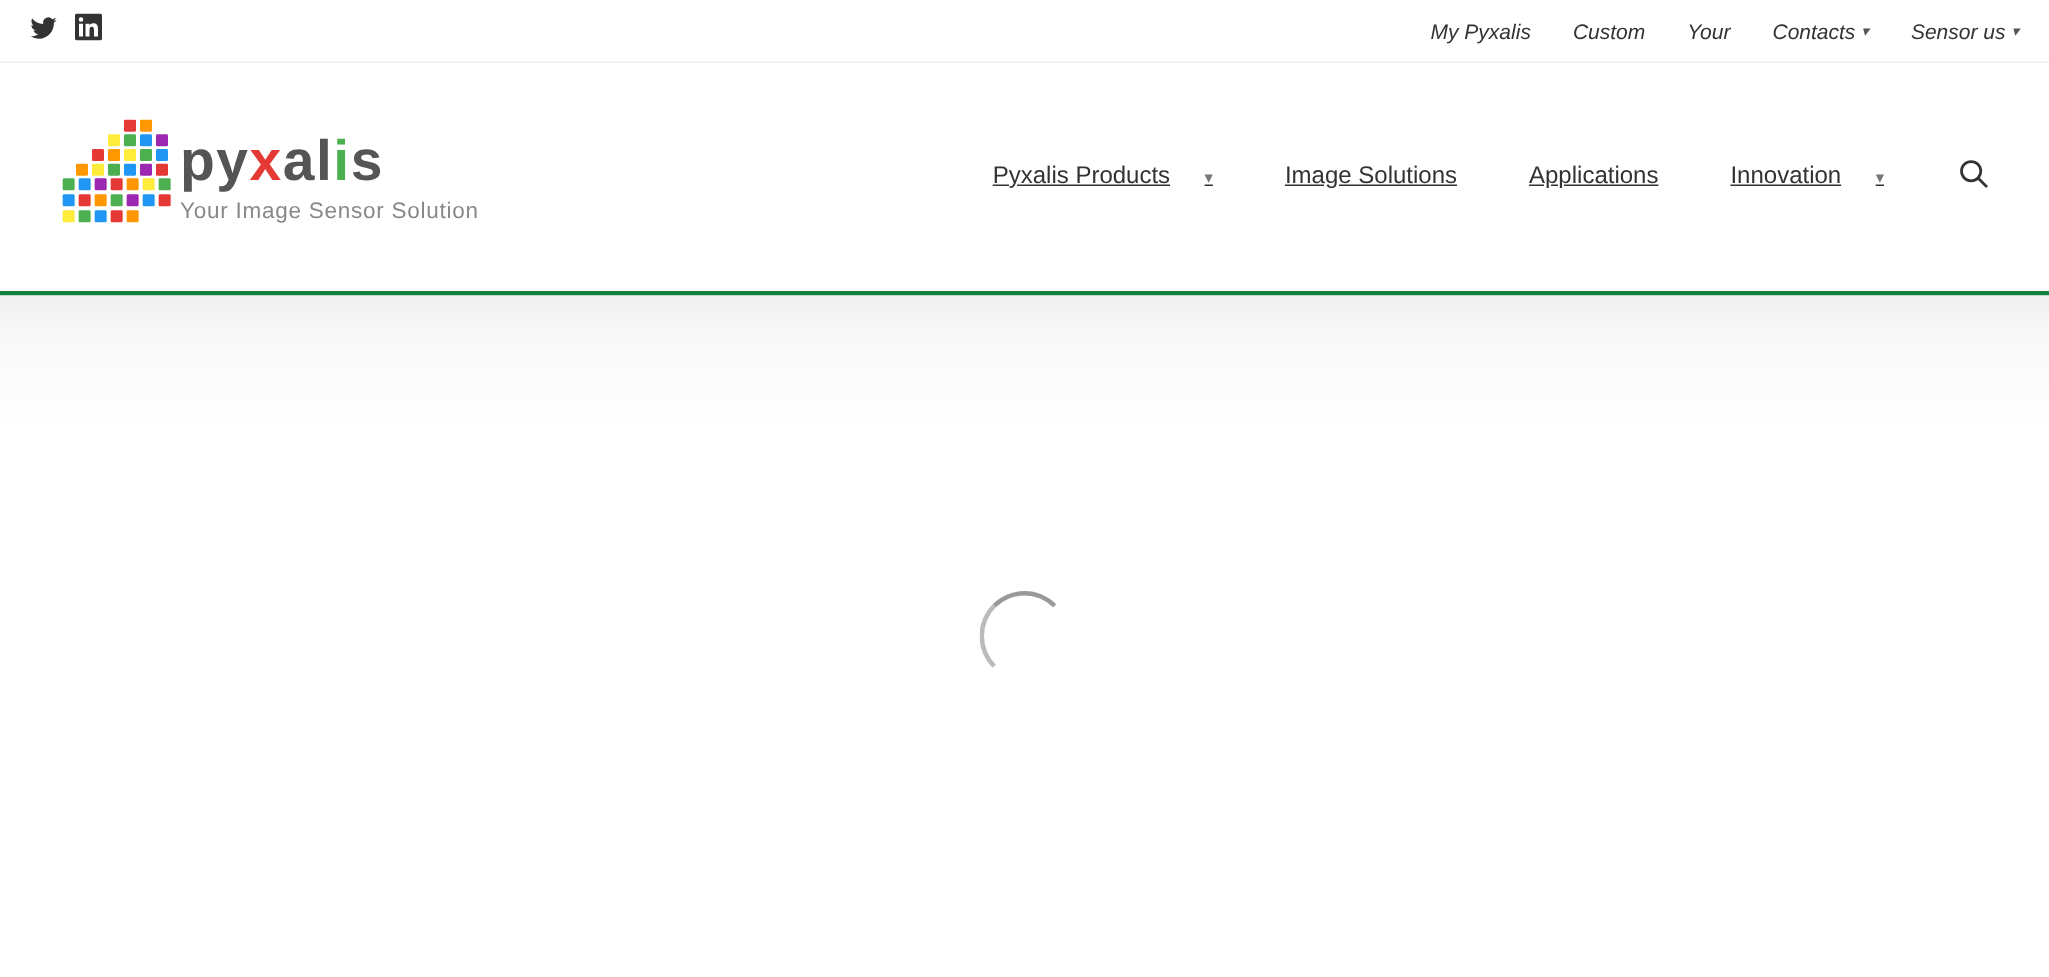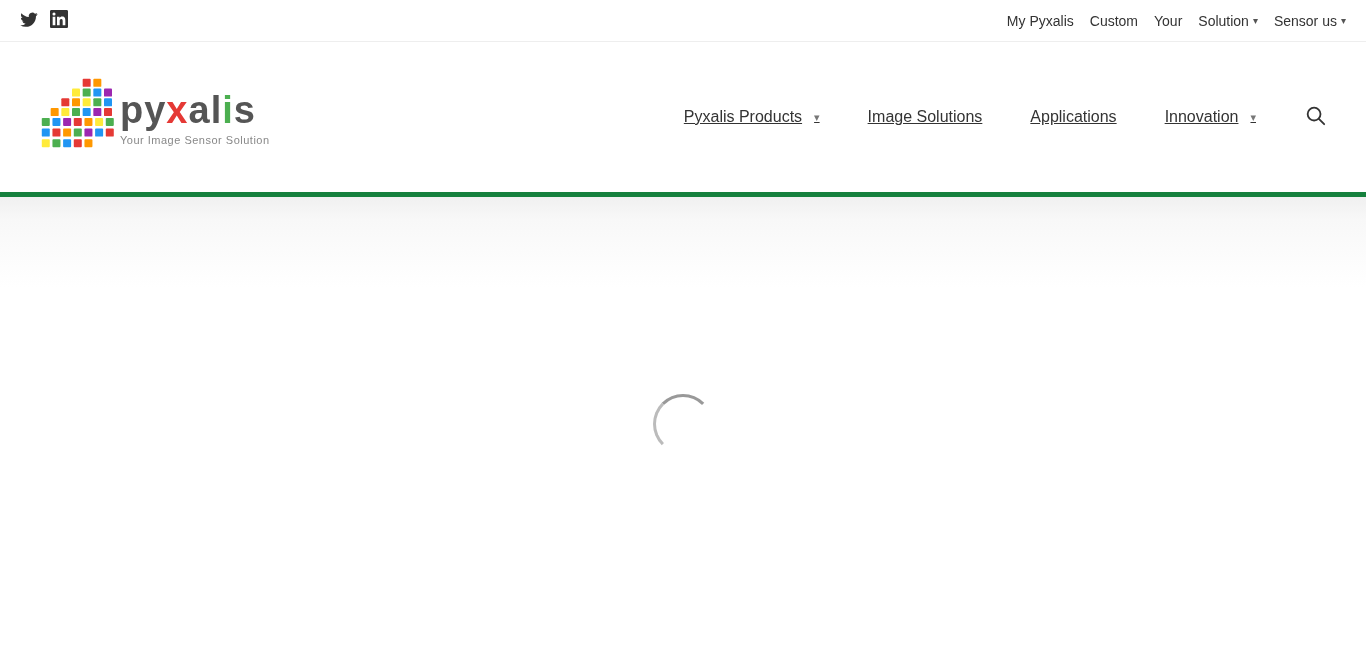--- a/index.html
+++ b/index.html
@@ -36,21 +36,22 @@
     .social-icon {
       font-size: 16px;
       color: #333;
       cursor: pointer;
       text-decoration: none;
     }
 
     .top-bar-right {
       display: flex;
       align-items: center;
-      gap: 16px;
+      gap: 28px;
+      font-style: italic;
     }
 
     .top-nav-item {
       font-size: 14px;
       color: #333;
       cursor: pointer;
       text-decoration: none;
       display: flex;
       align-items: center;
       gap: 4px;
@@ -62,60 +63,60 @@
     }
 
     
     .main-nav {
       height: 155px;
       background: #fff;
       display: flex;
       align-items: center;
       justify-content: space-between;
       padding: 0 40px 0 40px;
-      border-bottom: 5px solid #15803d;
+      border-bottom: 3px solid #15803d;
     }
 
     .logo-box {
       display: flex;
       align-items: center;
     }
 
     .logo-text-area {
       display: flex;
       flex-direction: column;
     }
 
     .logo-wordmark {
       font-size: 38px;
       font-weight: bold;
       letter-spacing: 1px;
     }
 
     .logo-tagline {
-      font-size: 11px;
+      font-size: 15px;
       color: #888;
       letter-spacing: 0.5px;
       margin-top: 2px;
       text-align: center;
     }
 
     .main-nav-links {
       display: flex;
       align-items: center;
       gap: 48px;
     }
 
     .main-nav-item {
       font-size: 16px;
       color: #333;
       cursor: pointer;
       display: flex;
       align-items: center;
-      gap: 12px;
+      gap: 23px;
       white-space: nowrap;
     }
 
     .search-icon-btn {
       cursor: pointer;
       font-size: 20px;
       color: #444;
     }
 
     
@@ -174,21 +175,21 @@
     <a class="top-nav-item" href="#">
       <span>My Pyxalis</span>
     </a>
     <a class="top-nav-item" href="#">
       <span>Custom</span>
     </a>
     <a class="top-nav-item" href="#">
       <span>Your</span>
     </a>
     <a class="top-nav-item" href="#">
-      <span>Solution</span>
+      <span>Contacts</span>
       <span class="chevron-down">▾</span>
     </a>
     <a class="top-nav-item" href="#">
       <span>Sensor us</span>
       <span class="chevron-down">▾</span>
     </a>
   </div>
 </div>
 
 <div class="main-nav">

